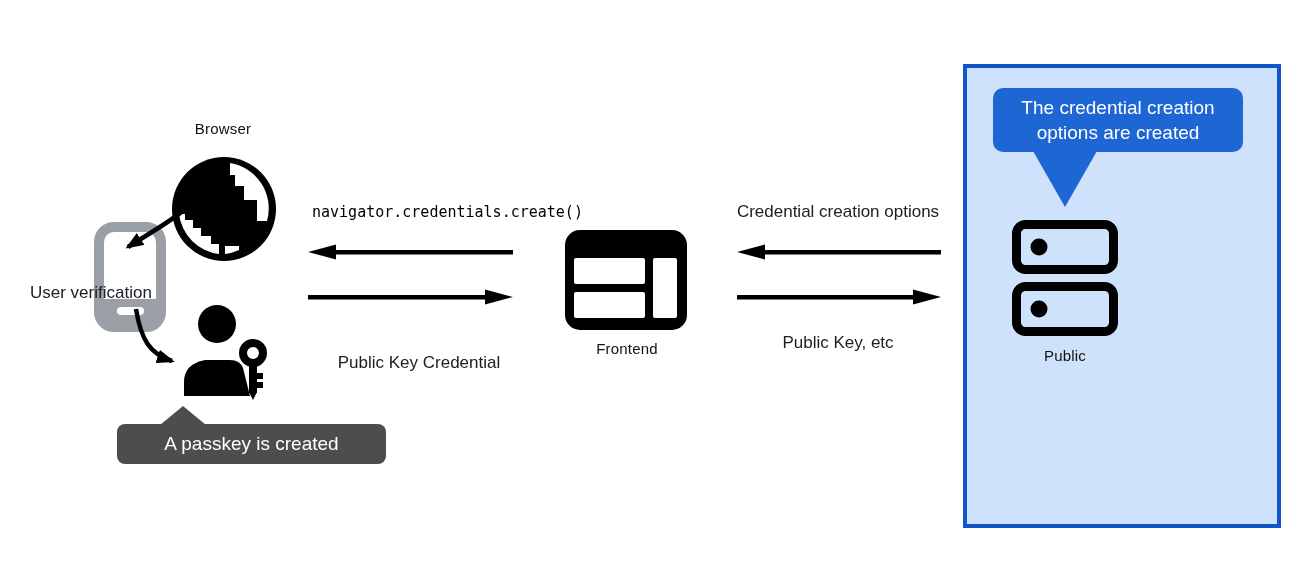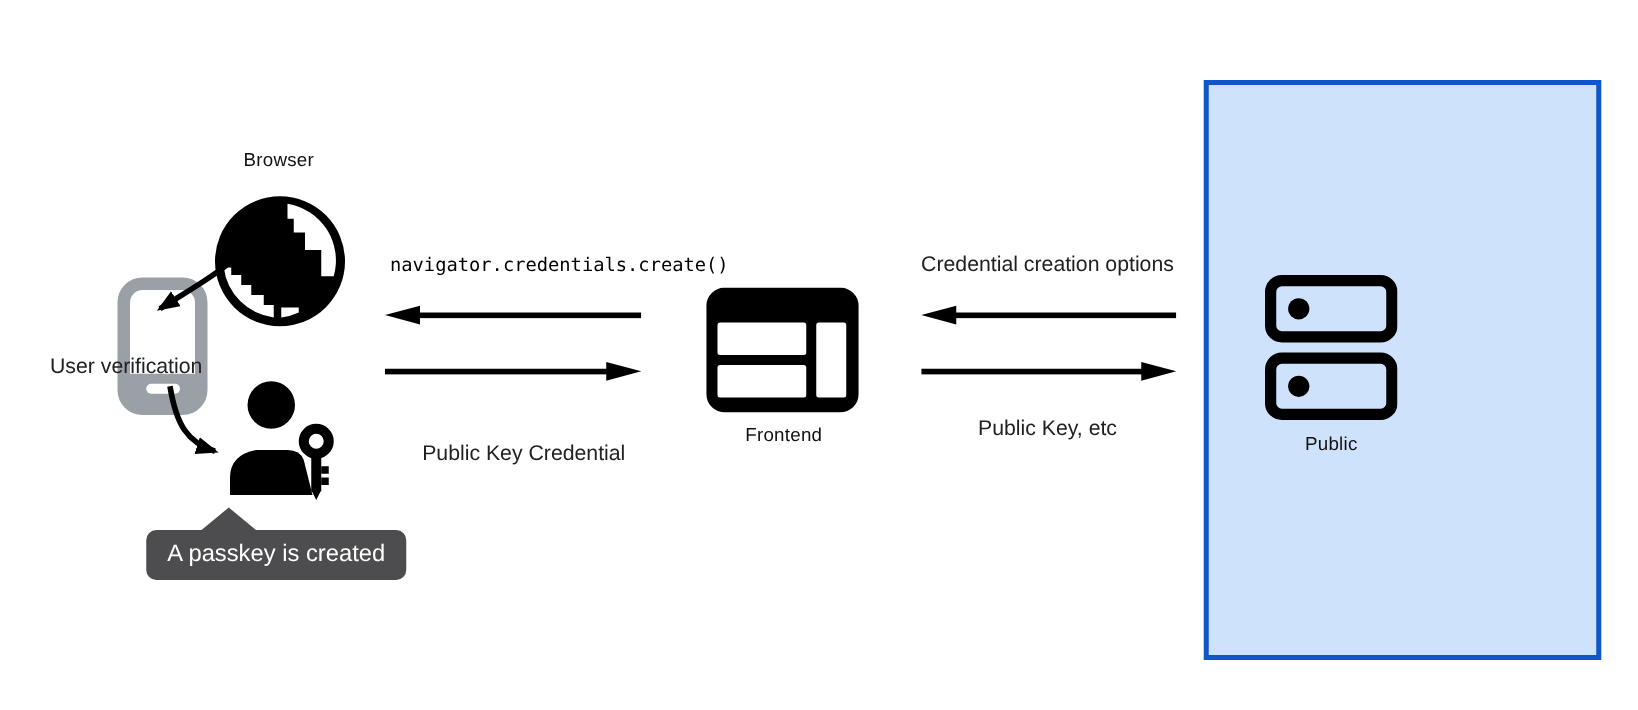--- a/index.html
+++ b/index.html
@@ -6,21 +6,21 @@
   #canvas{
     position:relative;width:1310px;height:568px;background:#ffffff;overflow:hidden;
     font-family:"Liberation Sans",sans-serif;color:#202124;
   }
   .abs{position:absolute;}
   .lbl-bold{font-weight:400;font-size:15px;color:#111;text-align:center;letter-spacing:.2px;}
   .flow-label{font-size:17px;color:#202124;text-align:center;white-space:nowrap;}
   .mono{font-family:"DejaVu Sans Mono",monospace;font-size:15px;color:#000;white-space:nowrap;margin-left:20px;}
   
   .tooltip{
-    left:117px;top:424px;width:208px;height:40px;background:#4d4d4f;border-radius:8px;
+    left:117px;top:424px;width:269px;height:40px;background:#4d4d4f;border-radius:8px;
     color:#fff;font-size:19px;display:flex;align-items:center;justify-content:center;
   }
   .tooltip .tail{
     position:absolute;left:43px;top:-18px;width:0;height:0;
     border-left:23px solid transparent;border-right:23px solid transparent;
     border-bottom:19px solid #4d4d4f;
   }
   
   .panel{
     left:963px;top:64px;width:318px;height:464px;box-sizing:border-box;
@@ -63,21 +63,21 @@
   </div>
 
   <div class="abs" style="left:93px;top:221px;">
     <svg width="74" height="112" viewBox="0 0 74 112">
       <rect x="6" y="6" width="62" height="100" rx="15" fill="#fff" stroke="#9aa0a6" stroke-width="10"></rect>
       <path d="M9 78 h56 v13 a15 15 0 0 1 -15 15 h-26 a15 15 0 0 1 -15 -15 Z" fill="#9aa0a6"></path>
       <rect x="24" y="86" width="27" height="8" rx="4" fill="#fff"></rect>
     </svg>
   </div>
 
-  <div class="abs flow-label" style="left:40px;top:283px;">User verification</div>
+  <div class="abs flow-label" style="left:30px;top:283px;">User verification</div>
 
   <div class="abs" style="left:180px;top:303px;">
     <svg width="92" height="97" viewBox="0 0 92 97">
       <circle cx="37" cy="21" r="19" fill="#000"></circle>
       <path fill="#000" d="M4 93 L4 79 Q4 61 25 57 L50 57 Q60 57 63 65 L70 93 Z"></path>
       <path fill="#000" fill-rule="evenodd" d="M73 36 a14 14 0 0 1 14 14 a14 14 0 0 1 -14 14 a14 14 0 0 1 -14 -14 a14 14 0 0 1 14 -14 Z M73 44 a6 6 0 0 0 -6 6 a6 6 0 0 0 6 6 a6 6 0 0 0 6 -6 a6 6 0 0 0 -6 -6 Z"></path>
       <rect x="69" y="61" width="8" height="29" fill="#000"></rect>
       <rect x="77" y="70" width="6" height="6" fill="#000"></rect>
       <rect x="77" y="79" width="6" height="6" fill="#000"></rect>
       <path d="M69 89 L77 89 L73 97 Z" fill="#000"></path>
@@ -130,20 +130,25 @@
   </svg>
   <svg class="abs" style="left:737px;top:288px;" width="204" height="18" viewBox="0 0 204 18">
     <rect x="0" y="7" width="179" height="4.5" fill="#000"></rect>
     <polygon points="204,9 176,1.5 176,16.5" fill="#000"></polygon>
   </svg>
 
   <div class="abs flow-label" style="left:738px;top:333px;width:200px;">Public Key, etc</div>
 
   <div class="abs panel"></div>
 
+  <div class="abs bubble bubble-top">
+    <span class="tail"></span>
+    <div>The credential creation</div>
+    <div>options are created</div>
+  </div>
 
   <div class="abs" style="left:1012px;top:220px;">
     <svg width="106" height="118" viewBox="0 0 106 118">
       <rect x="4.5" y="4.5" width="97" height="45" rx="9" fill="none" stroke="#000" stroke-width="9"></rect>
       <circle cx="27" cy="27" r="8.5" fill="#000"></circle>
       <rect x="4.5" y="66.5" width="97" height="45" rx="9" fill="none" stroke="#000" stroke-width="9"></rect>
       <circle cx="27" cy="89" r="8.5" fill="#000"></circle>
     </svg>
   </div>
   <div class="abs lbl-bold" style="left:1005px;top:347px;width:120px;">Public</div>

